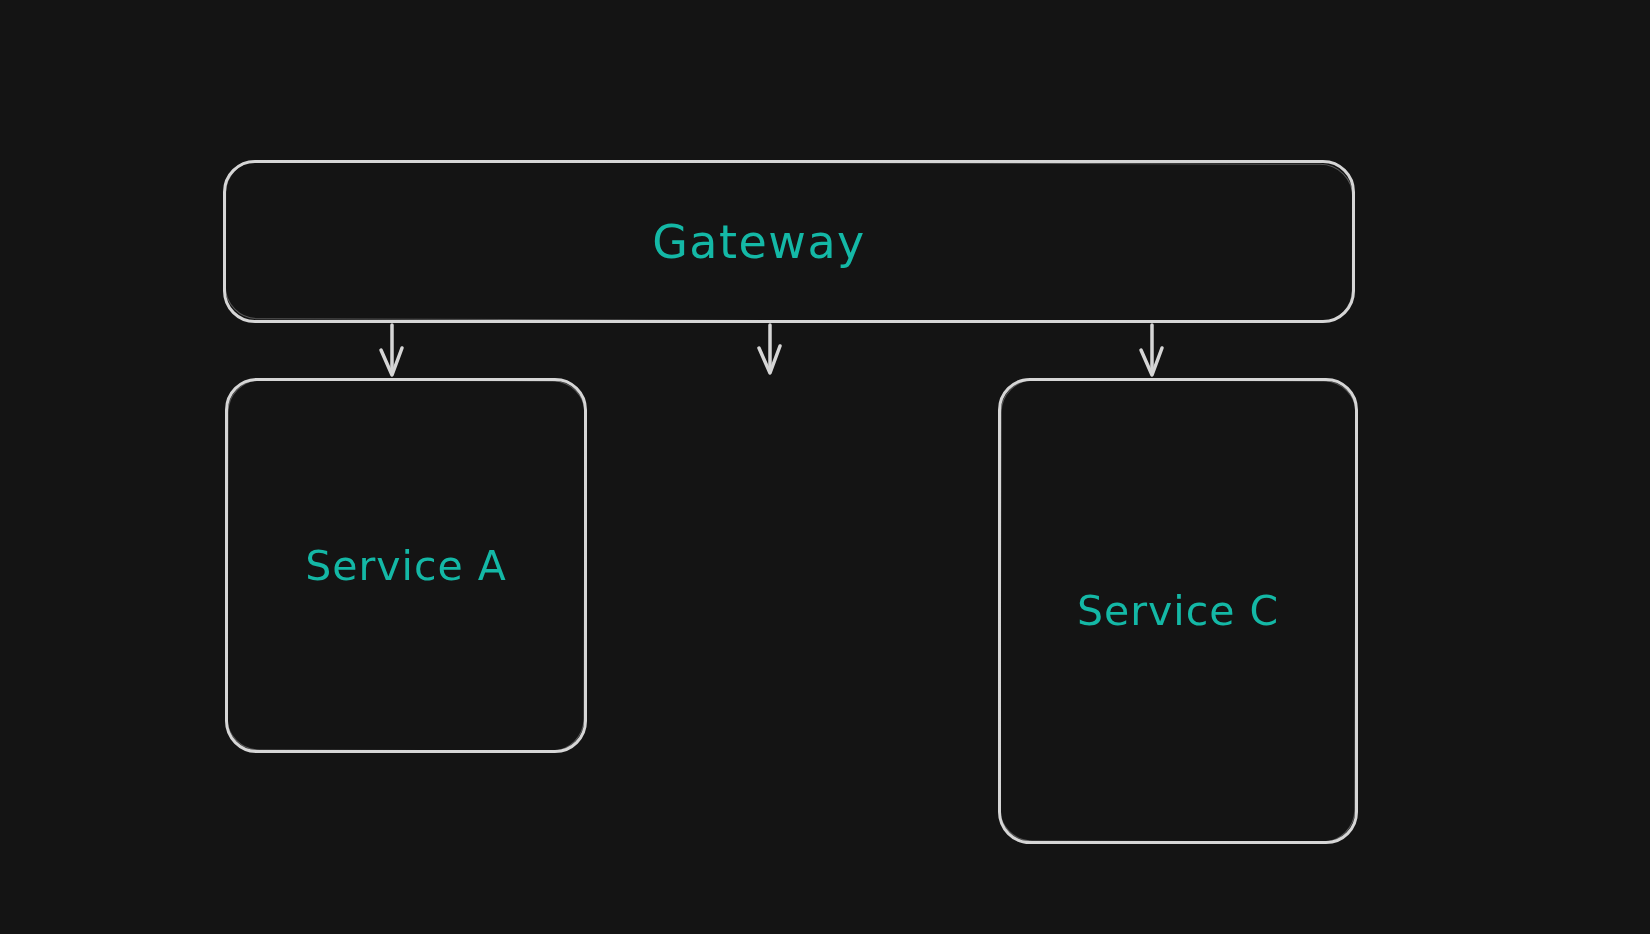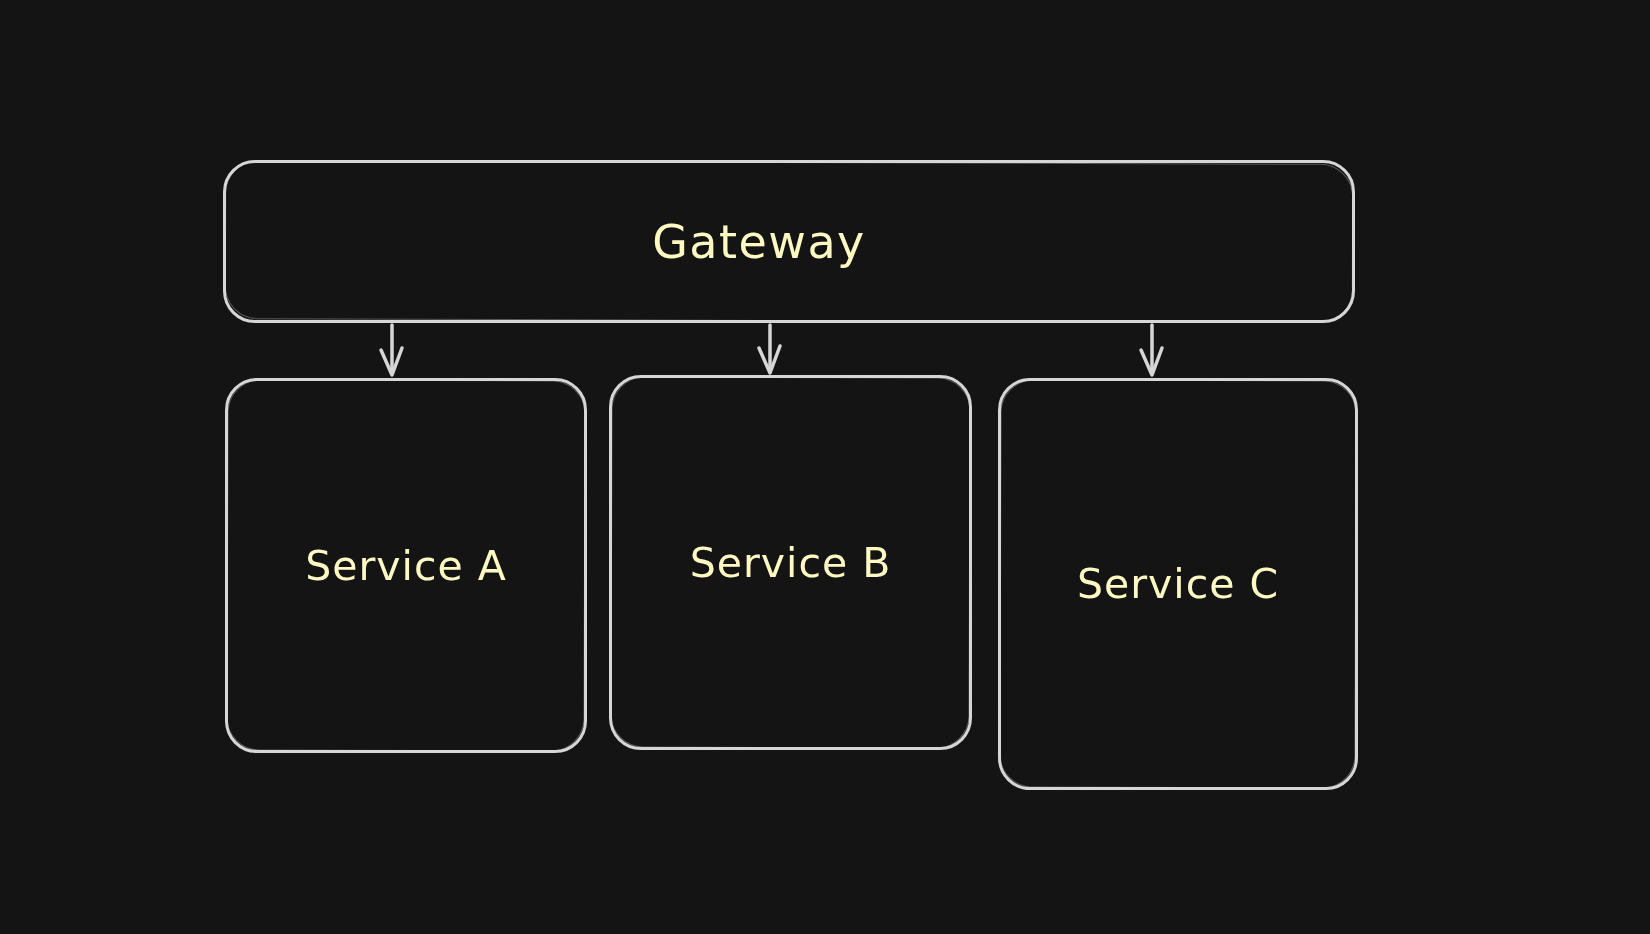--- a/index.html
+++ b/index.html
@@ -50,24 +50,24 @@
   .node-service-b {
     left: 609px;
     top: 375px;
     width: 363px;
     height: 375px;
   }
   .node-service-c {
     left: 998px;
     top: 378px;
     width: 360px;
-    height: 412px;
+    height: 466px;
   }
   .node-label {
-    color: #fef9c3;
+    color: #14b8a6;
     white-space: nowrap;
     user-select: none;
   }
   .label-xl {
     font-size: 46px;
     letter-spacing: 1.5px;
     transform: translateX(-30px); 
   }
   .label-l {
     font-size: 41px;
@@ -110,21 +110,18 @@
     <g>
       <path d="M1152 325 L1152 371"></path>
       <path d="M1141 350 L1152 375 L1162 348"></path>
     </g>
   </svg>
 
   <div class="node node-service-a">
     <span class="node-label label-l">Service A</span>
   </div>
 
-  <div class="node node-service-b">
-    <span class="node-label label-l">Service B</span>
-  </div>
 
   <div class="node node-service-c">
     <span class="node-label label-l">Service C</span>
   </div>
 
 </div>
 
 </body></html>

